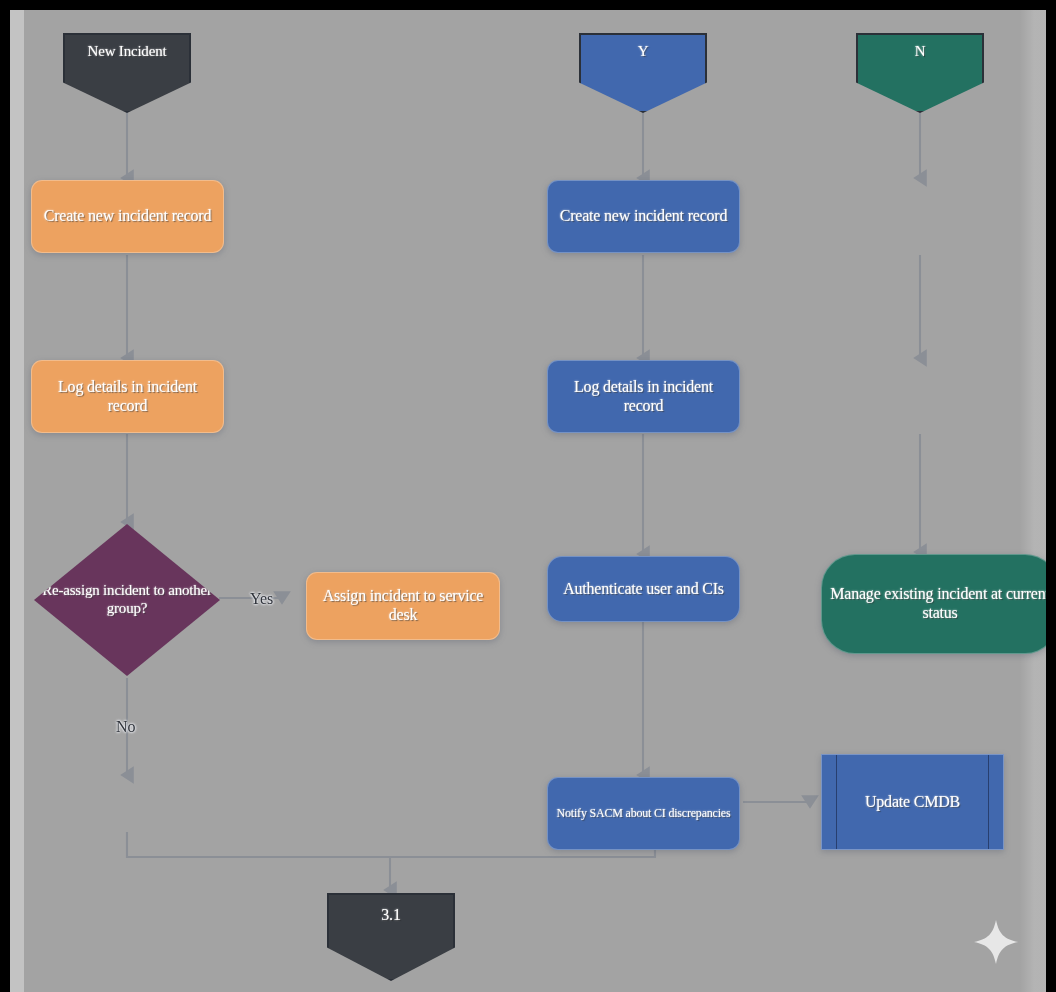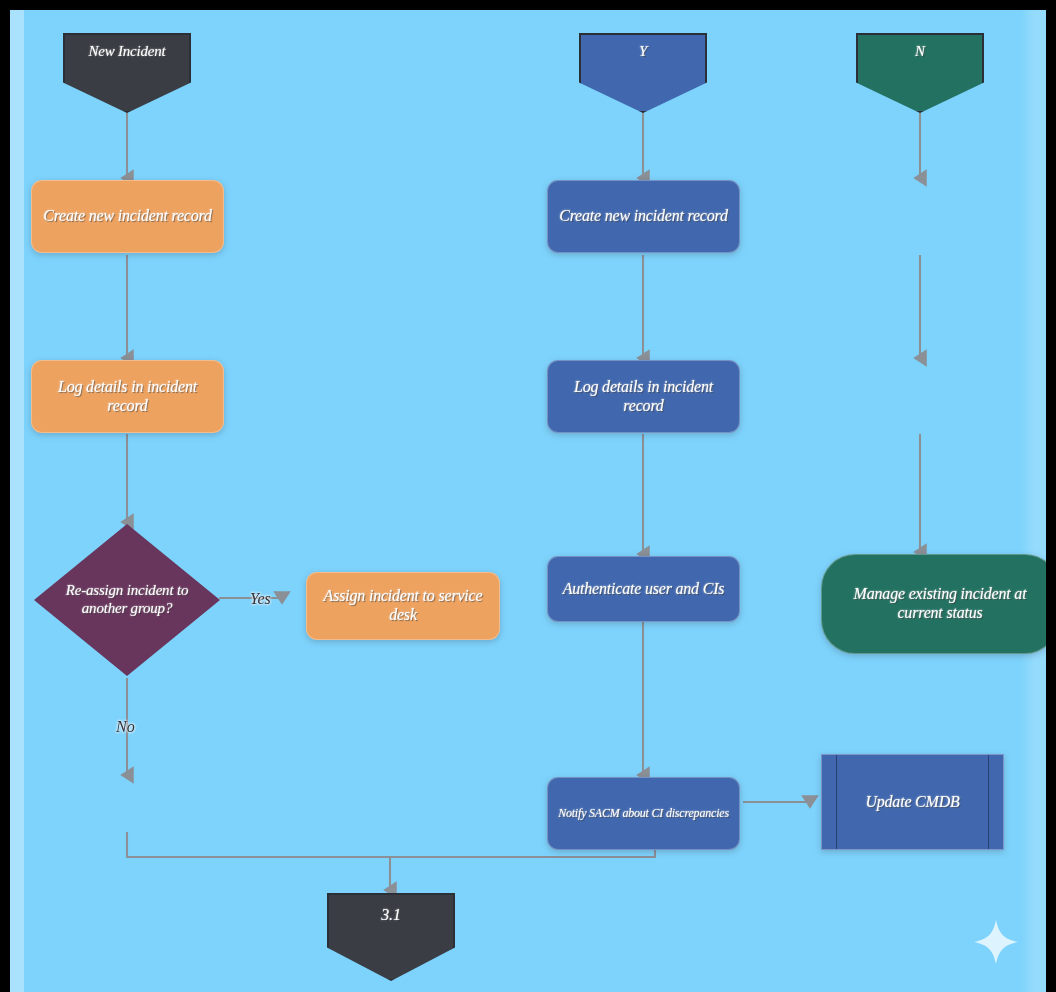--- a/index.html
+++ b/index.html
@@ -6,23 +6,22 @@
   html, body {
     width: 1056px; height: 992px;
     background: #000;
     font-family: "Liberation Serif", serif;
     overflow: hidden;
   }
   #frame {
     position: absolute;
     left: 10px; top: 10px;
     width: 1036px; height: 982px;
-    background: #7dd3fc;
+    background: #a3a3a3;
     overflow: hidden;
-    font-style: italic;
   }
   
   #frame::before {
     content: "";
     position: absolute; left: 0; top: 0; right: 0; bottom: 0;
     background:
       linear-gradient(90deg, rgba(255,255,255,0.35) 0 14px, rgba(255,255,255,0) 14px 26px,
                              rgba(255,255,255,0) calc(100% - 26px), rgba(255,255,255,0.18) calc(100% - 12px) 100%);
     pointer-events: none;
   }
@@ -154,21 +153,21 @@
     </div>
 
     <div class="node proc blue" style="left:537px; top:170px; width:193px; height:73px; font-size:16px;">
       <span class="lbl">Create new incident record</span>
     </div>
 
     <div class="node proc blue" style="left:537px; top:350px; width:193px; height:73px; font-size:16px;">
       <span class="lbl">Log details in incident record</span>
     </div>
 
-    <div class="node proc blue" style="left:537px; top:546px; width:193px; height:66px; font-size:16px;">
+    <div class="node proc blue" style="left:537px; top:546px; width:193px; height:66px; font-size:16px;border-radius:15px;">
       <span class="lbl">Authenticate user and CIs</span>
     </div>
 
     <div class="node proc blue" style="left:537px; top:767px; width:193px; height:73px; font-size:12px;">
       <span class="lbl">Notify SACM about CI discrepancies</span>
     </div>
 
     <div class="node pent green" style="left:846px; top:23px; width:128px; height:80px; font-size:15px;">
       <span class="lbl">N</span>
     </div>

